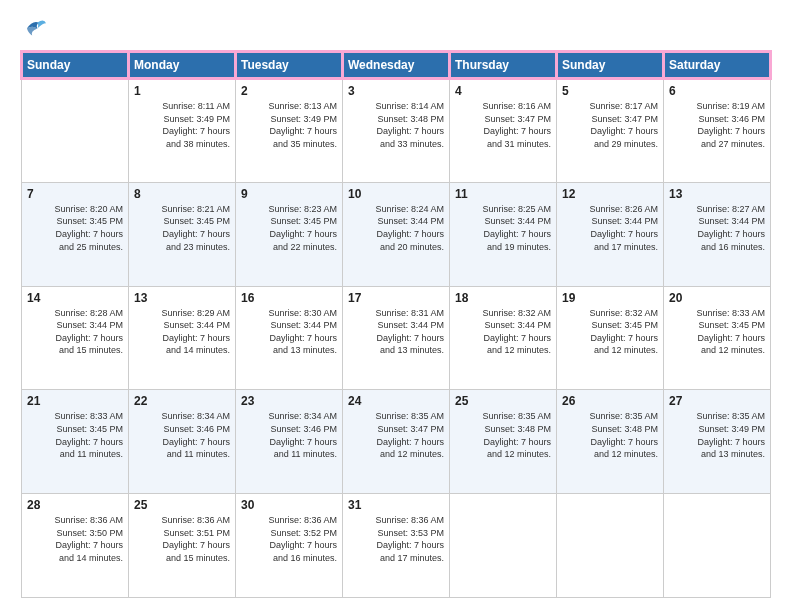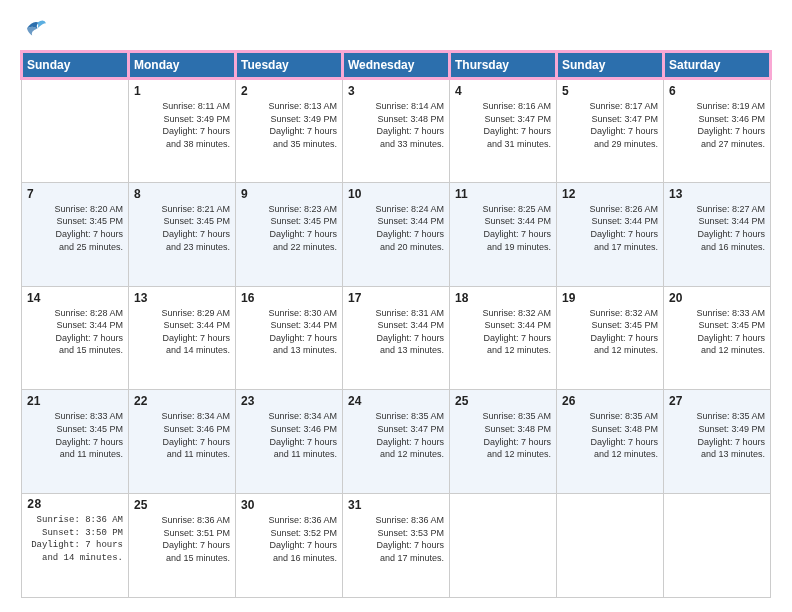--- a/index.html
+++ b/index.html
@@ -250,21 +250,21 @@
           <td style="background-color: rgb(240, 245, 251);">
             <span class="day-num">26</span>
             <div class="day-info">Sunrise: 8:35 AM<br>Sunset: 3:48 PM<br>Daylight: 7 hours<br>and 12 minutes.</div>
           </td>
           <td style="background-color: rgb(240, 245, 251);">
             <span class="day-num">27</span>
             <div class="day-info">Sunrise: 8:35 AM<br>Sunset: 3:49 PM<br>Daylight: 7 hours<br>and 13 minutes.</div>
           </td>
         </tr>
         <tr>
-          <td style="background-color: rgb(255, 255, 255); font-family: Liberation Mono, monospace;">
+          <td style="background-color: rgb(255, 255, 255);">
             <span class="day-num">28</span>
             <div class="day-info">Sunrise: 8:36 AM<br>Sunset: 3:50 PM<br>Daylight: 7 hours<br>and 14 minutes.</div>
           </td>
           <td style="background-color: rgb(255, 255, 255);">
             <span class="day-num">25</span>
             <div class="day-info">Sunrise: 8:36 AM<br>Sunset: 3:51 PM<br>Daylight: 7 hours<br>and 15 minutes.</div>
           </td>
           <td style="background-color: rgb(255, 255, 255);">
             <span class="day-num">30</span>
             <div class="day-info">Sunrise: 8:36 AM<br>Sunset: 3:52 PM<br>Daylight: 7 hours<br>and 16 minutes.</div>

